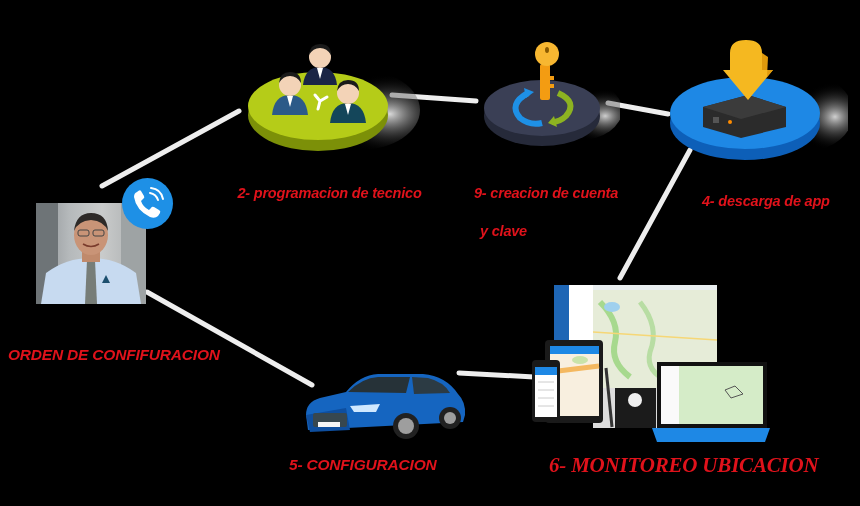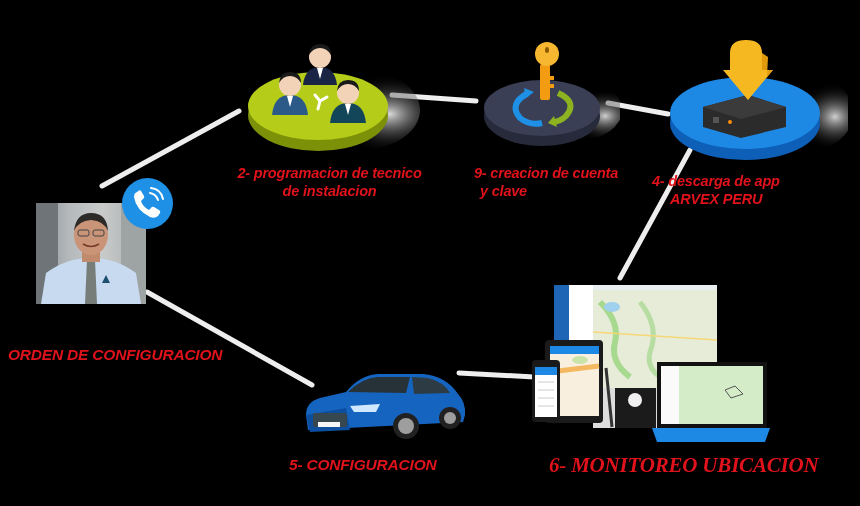--- a/index.html
+++ b/index.html
@@ -2,21 +2,21 @@
 <html><head>
 <meta charset="utf-8">
 <style>
   html, body { margin: 0; padding: 0; background: #000; }
   body { width: 860px; height: 506px; position: relative; overflow: hidden;
          font-family: "Liberation Sans", "DejaVu Sans", sans-serif; }
   .canvas { position: absolute; inset: 0; }
   svg.lines { position: absolute; left: 0; top: 0; width: 860px; height: 506px; }
   .label { position: absolute; color: #e0121b; font-weight: bold; font-style: italic;
            font-size: 14.5px; line-height: 18px; letter-spacing: -0.2px; white-space: nowrap; }
-  .label .l2 { display: block; }
+  .label .l2 { display: block; margin-top: 20px; }
   .caps { font-size: 14.5px; }
   .node { position: absolute; }
   .photo { position: absolute; left: 36px; top: 203px; width: 110px; height: 101px; overflow: hidden;
            background: linear-gradient(90deg, #8a8f92 0%, #b5b9bb 30%, #c9cbcb 60%, #a7aaab 100%); }
   .phone-badge { position: absolute; left: 122px; top: 178px; width: 51px; height: 51px; border-radius: 50%;
                  background: #1e90e6; }
 </style>
 </head>
 <body>
 
@@ -55,21 +55,21 @@
     </svg>
   </div>
   <div class="phone-badge">
     <svg width="51" height="51" viewBox="0 0 51 51">
       <path d="M15 14 Q12 15 12 19 Q14 32 28 39 Q33 41 36 38 L38 35 Q39 33 37 32 L32 29 Q30 28 29 30 L27 32 Q21 29 19 23 L21 21 Q23 20 22 18 L19 13 Q18 11 15 14 Z" fill="#fff"></path>
       <path d="M28 15 Q34 16 36 22" stroke="#fff" stroke-width="2" fill="none" stroke-linecap="round"></path>
       <path d="M29 10 Q39 11 41 21" stroke="#fff" stroke-width="2" fill="none" stroke-linecap="round"></path>
     </svg>
   </div>
   <div class="label caps" style="left:8px; top:346px; font-size:15.5px;">
-    <span>ORDEN DE CONFIGURACION</span>
+    <span>ORDEN DE CONFIFURACION</span>
   </div>
 
   <div class="node" style="left:245px; top:35px; width:180px; height:125px;">
     <svg width="180" height="125" viewBox="0 0 180 125">
       <defs>
         <radialGradient id="glow2" cx="0.75" cy="0.55" r="0.5">
           <stop offset="0" stop-color="#d8d8d8"></stop>
           <stop offset="1" stop-color="#000" stop-opacity="0"></stop>
         </radialGradient>
       </defs>
@@ -89,21 +89,20 @@
       <path d="M42 61 L45 72 L48 61 Z" fill="#fff"></path>
 
       <path d="M85 88 Q87 68 103 68 Q119 68 121 88 Z" fill="#14465a"></path>
       <circle cx="103" cy="58" r="11" fill="#f3d3b7"></circle>
       <path d="M92 56 Q93 45 103 45 Q114 45 114 56 Q110 49 103 49 Q96 49 92 56Z" fill="#1a1a1a"></path>
       <path d="M100 69 L103 80 L106 69 Z" fill="#fff"></path>
     </svg>
   </div>
   <div class="label" style="left:222px; top:164px; text-align:center; width:215px;">
     <span class="l2">2- programacion de tecnico</span>
-    <span class="l2">de instalacion</span>
   </div>
 
   <div class="node" style="left:480px; top:38px; width:140px; height:115px;">
     <svg width="140" height="115" viewBox="0 0 140 115">
       <defs>
         <radialGradient id="glow3" cx="0.8" cy="0.6" r="0.45">
           <stop offset="0" stop-color="#cfcfcf"></stop>
           <stop offset="1" stop-color="#000" stop-opacity="0"></stop>
         </radialGradient>
       </defs>
@@ -141,23 +140,22 @@
 
       <path d="M35 72 L80 60 L118 72 L118 92 L73 103 L35 92 Z" fill="#2b2b2b"></path>
       <path d="M35 72 L80 60 L118 72 L73 84 Z" fill="#3b3b3b"></path>
       <rect x="45" y="82" width="6" height="6" fill="#555"></rect>
       <circle cx="62" cy="87" r="2" fill="#ff8c00"></circle>
 
       <path d="M62 18 Q62 5 78 5 Q94 5 94 18 L94 35 L105 35 L80 65 L55 35 L62 35 Z" fill="#f5b820"></path>
       <path d="M94 18 L94 35 L105 35 L99 42 L100 22 Z" fill="#e09a0c"></path>
     </svg>
   </div>
-  <div class="label" style="left:652px; top:172px;">
+  <div class="label" style="left:702px; top:172px;">
     <span class="l2">4-  descarga de app</span>
-    <span class="l2" style="padding-left:18px;">ARVEX PERU</span>
   </div>
 
   <div class="node" style="left:298px; top:360px; width:170px; height:85px;">
     <svg width="170" height="85" viewBox="0 0 170 85">
       <path d="M8 55 Q8 42 22 38 L48 32 Q62 15 80 14 L125 14 Q148 16 160 34 Q168 42 167 55 L165 62 L10 70 Z" fill="#1565c0"></path>
       <path d="M50 32 Q64 18 80 17 L112 17 L108 33 Z" fill="#263238"></path>
       <path d="M114 17 L130 18 Q146 22 152 33 L116 34 Z" fill="#2c3b44"></path>
       <path d="M8 55 L48 48 L52 70 L12 72 Z" fill="#0e4e9e"></path>
       <rect x="15" y="53" width="34" height="14" rx="2" fill="#37474f"></rect>
       <rect x="20" y="62" width="22" height="5" fill="#f5f5f5"></rect>

